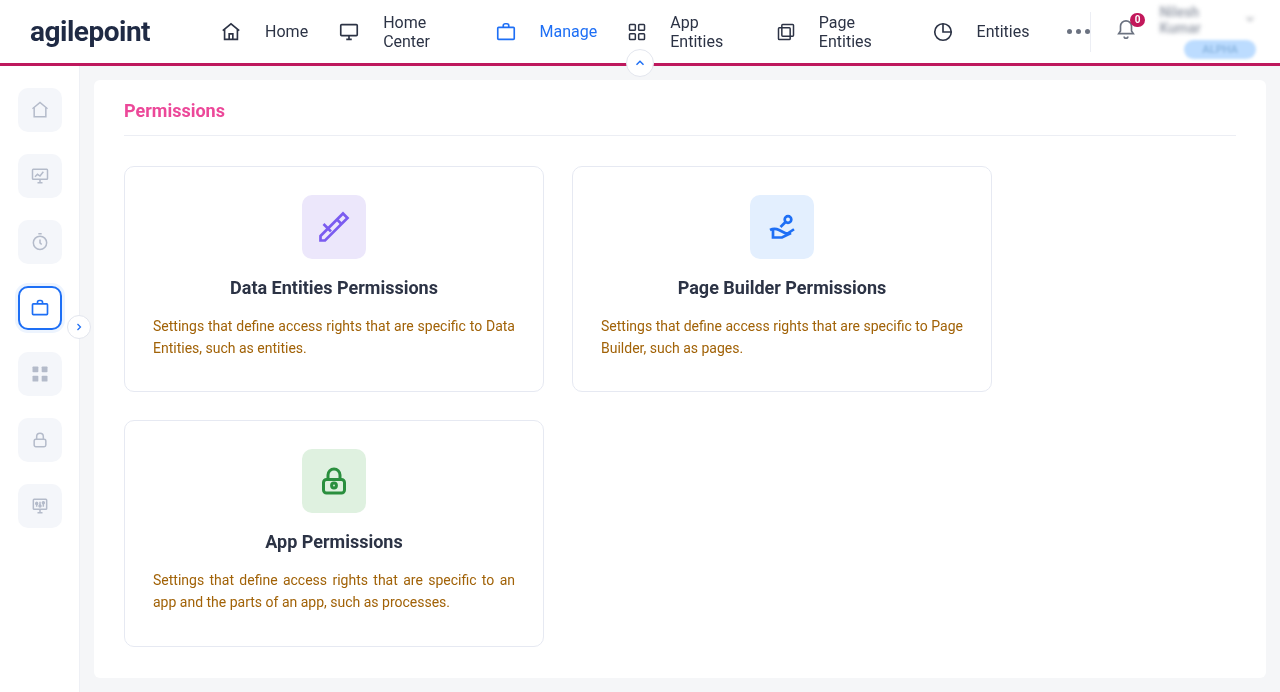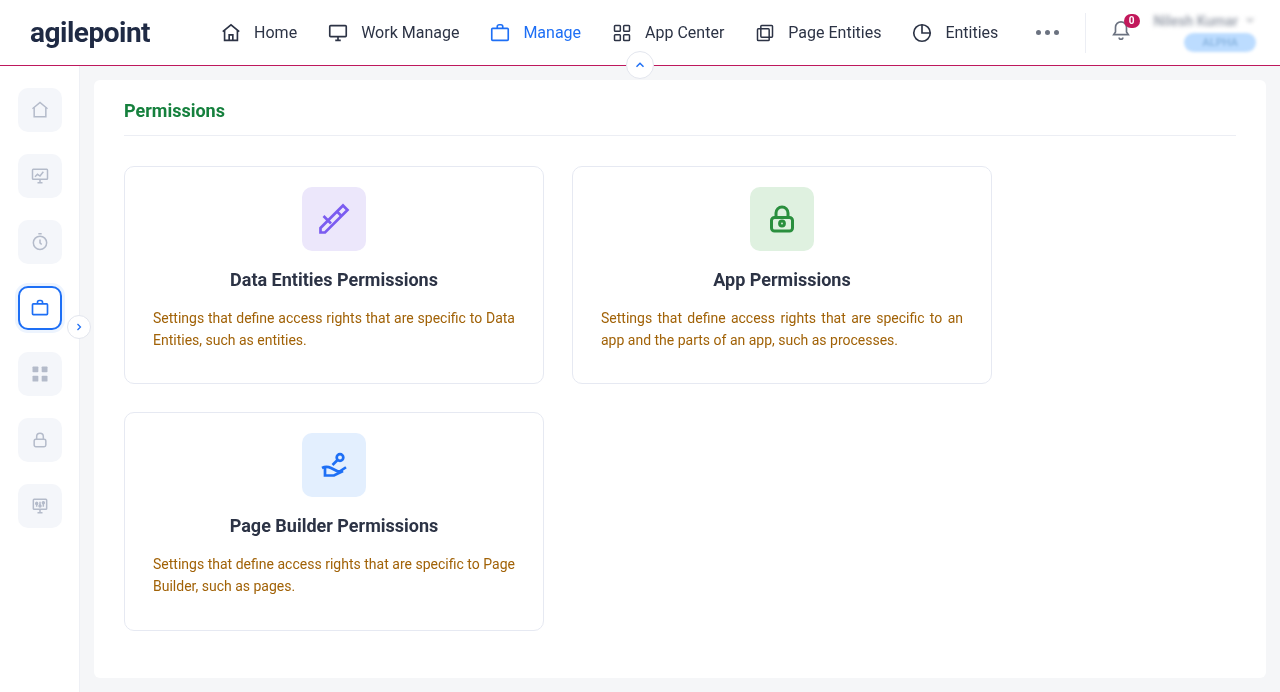--- a/index.html
+++ b/index.html
@@ -12,35 +12,35 @@
     overflow: hidden;
   }
 
   
   .header {
     background: #ffffff;
     height: 66px;
     display: flex;
     align-items: center;
     padding: 0 24px 0 30px;
-    border-bottom: 1px solid #be185d;
+    border-bottom: 3px solid #be185d;
     position: relative;
   }
   .logo {
     font-weight: 700;
     font-size: 28px;
     color: #1f2a44;
     letter-spacing: -0.5px;
     margin-right: 70px;
   }
   .nav { display: flex; align-items: center; gap: 30px; }
   .nav-item {
     display: flex;
     align-items: center;
-    gap: 12px;
+    gap: 23px;
     font-size: 16px;
     color: #2c3345;
     cursor: pointer;
   }
   .nav-item.active { color: #1e6ff5; text-align: right; }
   .nav-item .icon-wrap {
     width: 22px; height: 22px;
     display: flex; align-items: center; justify-content: center;
   }
   .nav-more {
@@ -162,34 +162,34 @@
     flex: 1;
     background: #ffffff;
     margin: 14px 14px 14px 14px;
     border-radius: 6px;
     padding: 20px 30px 30px 30px;
     overflow: auto;
   }
   .page-title {
     font-size: 18px;
     font-weight: 700;
-    color: #15803d;
+    color: #ec4899;
     padding-bottom: 14px;
     border-bottom: 1px solid #eceef4;
     margin-bottom: 30px;
   }
   .card-grid {
     display: grid;
     grid-template-columns: 420px 420px;
     gap: 28px;
   }
   .card {
     border: 1px solid #e6e9f2;
     border-radius: 10px;
-    padding: 20px 28px 32px 28px;
+    padding: 28px 28px 32px 28px;
     cursor: pointer;
   }
   .card .tile-icon {
     width: 64px; height: 64px;
     border-radius: 10px;
     display: flex; align-items: center; justify-content: center;
     margin: 0 auto 18px auto;
   }
   .tile-icon.purple { background: #ece7fb; color: #7b5cf0; }
   .tile-icon.green  { background: #dff1e0; color: #2a8f3e; }
@@ -227,21 +227,21 @@
       <span>Home</span>
     </div>
 
     <div class="nav-item">
       <span class="icon-wrap">
         <svg width="22" height="22" viewBox="0 0 24 24" fill="none" stroke="#2c3345" stroke-width="1.8">
             <rect x="3" y="4" width="18" height="12" rx="1"></rect>
             <path d="M9 20h6M12 16v4"></path>
           </svg>
       </span>
-      <span>Work Manage</span>
+      <span>Home Center</span>
     </div>
 
     <div class="nav-item active">
       <span class="icon-wrap">
         <svg width="22" height="22" viewBox="0 0 24 24" fill="none" stroke="#1e6ff5" stroke-width="1.8">
             <rect x="3" y="7" width="18" height="13" rx="1"></rect>
             <path d="M9 7V5a2 2 0 0 1 2-2h2a2 2 0 0 1 2 2v2"></path>
           </svg>
       </span>
       <span>Manage</span>
@@ -249,21 +249,21 @@
 
     <div class="nav-item">
       <span class="icon-wrap">
         <svg width="20" height="20" viewBox="0 0 24 24" fill="none" stroke="#2c3345" stroke-width="1.8">
             <rect x="3" y="3" width="7" height="7" rx="1"></rect>
             <rect x="14" y="3" width="7" height="7" rx="1"></rect>
             <rect x="3" y="14" width="7" height="7" rx="1"></rect>
             <rect x="14" y="14" width="7" height="7" rx="1"></rect>
           </svg>
       </span>
-      <span>App Center</span>
+      <span>App Entities</span>
     </div>
 
     <div class="nav-item">
       <span class="icon-wrap">
         <svg width="20" height="20" viewBox="0 0 24 24" fill="none" stroke="#2c3345" stroke-width="1.8">
             <rect x="7" y="3" width="14" height="14" rx="1"></rect>
             <rect x="3" y="7" width="14" height="14" rx="1"></rect>
           </svg>
       </span>
       <span>Page Entities</span>
@@ -381,42 +381,42 @@
       <div class="card">
         <div class="tile-icon purple">
           <svg width="36" height="36" viewBox="0 0 24 24" fill="none" stroke="currentColor" stroke-width="1.8">
               <path d="M3 18 18 3l3 3L6 21H3v-3z"></path>
               <path d="M14 7l3 3"></path>
               <path d="M5 10l5 5"></path>
             </svg>
         </div>
         <div class="card-title">Data Entities Permissions</div>
         <div class="card-desc">Settings that define access rights that are specific to Data Entities, such as entities.</div>
-      </div>
-
-      <div class="card">
-        <div class="tile-icon green">
-          <svg width="36" height="36" viewBox="0 0 24 24" fill="none" stroke="currentColor" stroke-width="2">
-              <rect x="5" y="11" width="14" height="9" rx="2"></rect>
-              <path d="M8 11V8a4 4 0 0 1 8 0v3"></path>
-              <circle cx="12" cy="15" r="1.6"></circle>
-            </svg>
-        </div>
-        <div class="card-title">App Permissions</div>
-        <div class="card-desc">Settings that define access rights that are specific to an app and the parts of an app, such as processes.</div>
       </div>
 
       <div class="card">
         <div class="tile-icon blue">
           <svg width="36" height="36" viewBox="0 0 24 24" fill="none" stroke="currentColor" stroke-width="1.8">
               <path d="M4 14c2-1 4-1 6 0l4 2c1 .5 2 .3 3-.5l3-2"></path>
               <path d="M6 14v5h6l6-3"></path>
               <circle cx="16" cy="7" r="2.2"></circle>
               <path d="M14.5 8.5 11 12"></path>
             </svg>
         </div>
         <div class="card-title">Page Builder Permissions</div>
         <div class="card-desc">Settings that define access rights that are specific to Page Builder, such as pages.</div>
       </div>
 
+      <div class="card">
+        <div class="tile-icon green">
+          <svg width="36" height="36" viewBox="0 0 24 24" fill="none" stroke="currentColor" stroke-width="2">
+              <rect x="5" y="11" width="14" height="9" rx="2"></rect>
+              <path d="M8 11V8a4 4 0 0 1 8 0v3"></path>
+              <circle cx="12" cy="15" r="1.6"></circle>
+            </svg>
+        </div>
+        <div class="card-title">App Permissions</div>
+        <div class="card-desc">Settings that define access rights that are specific to an app and the parts of an app, such as processes.</div>
+      </div>
+
     </div>
   </div>
 </div>
 
 </body></html>

